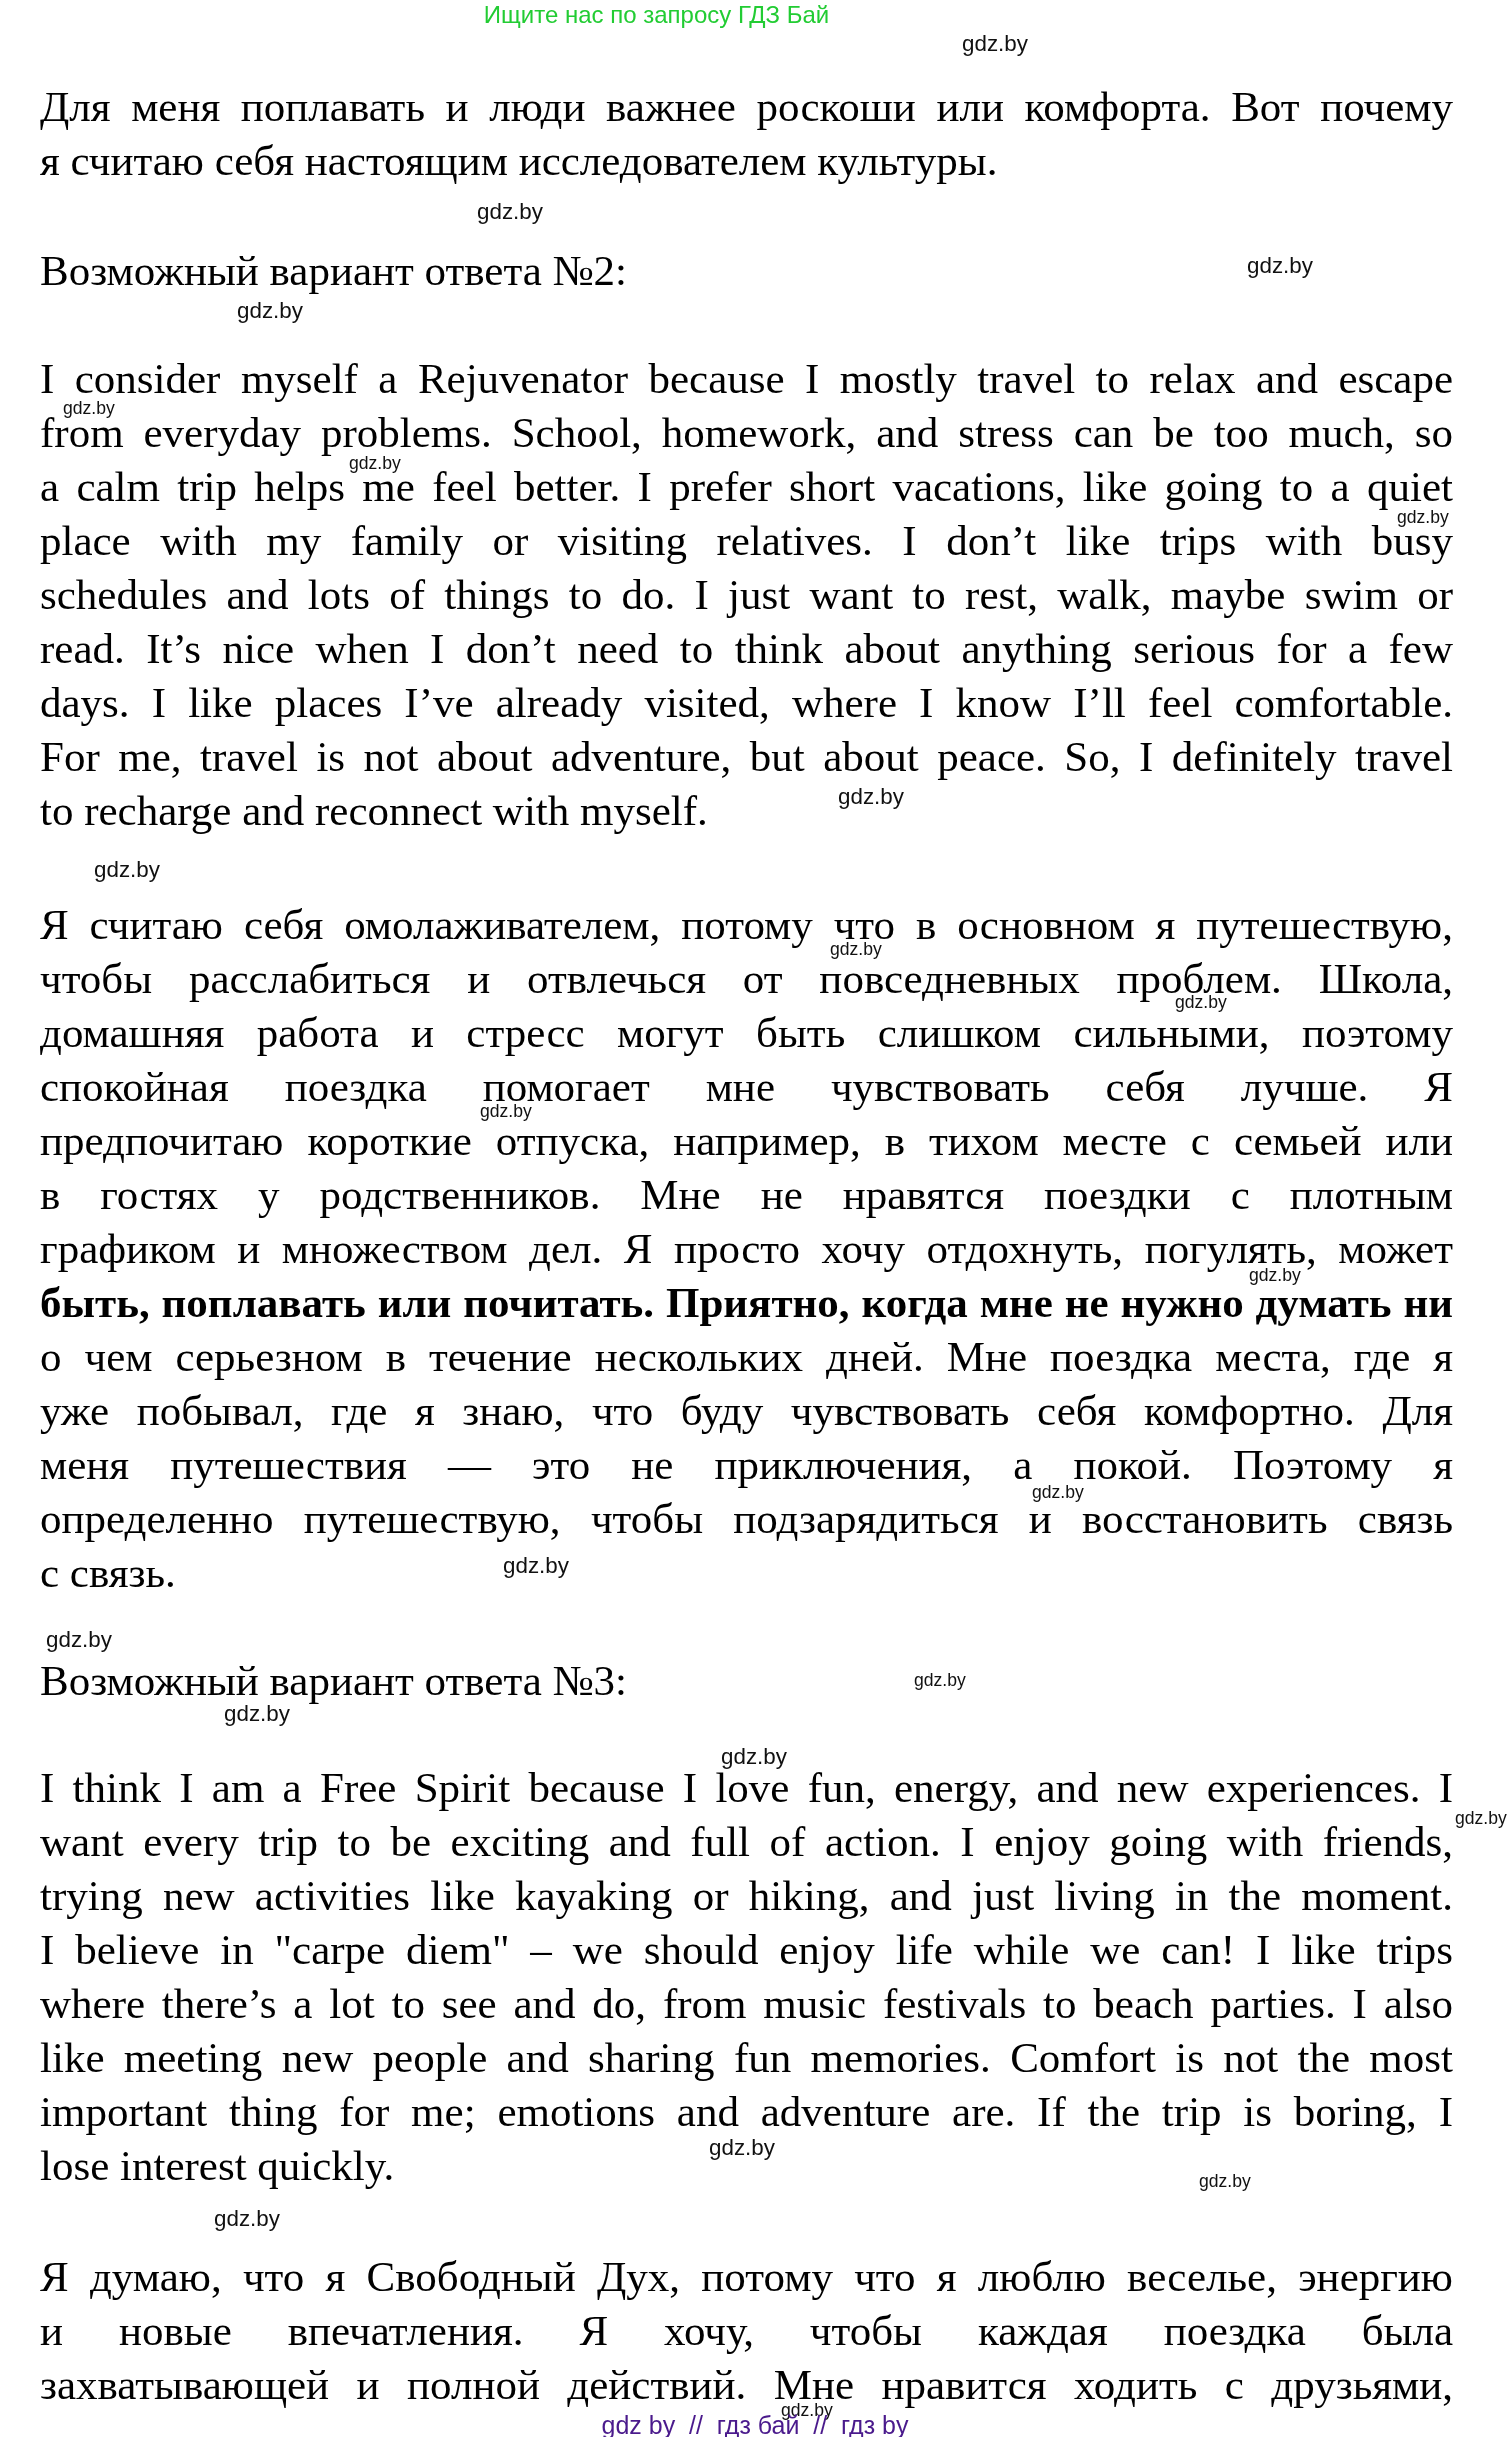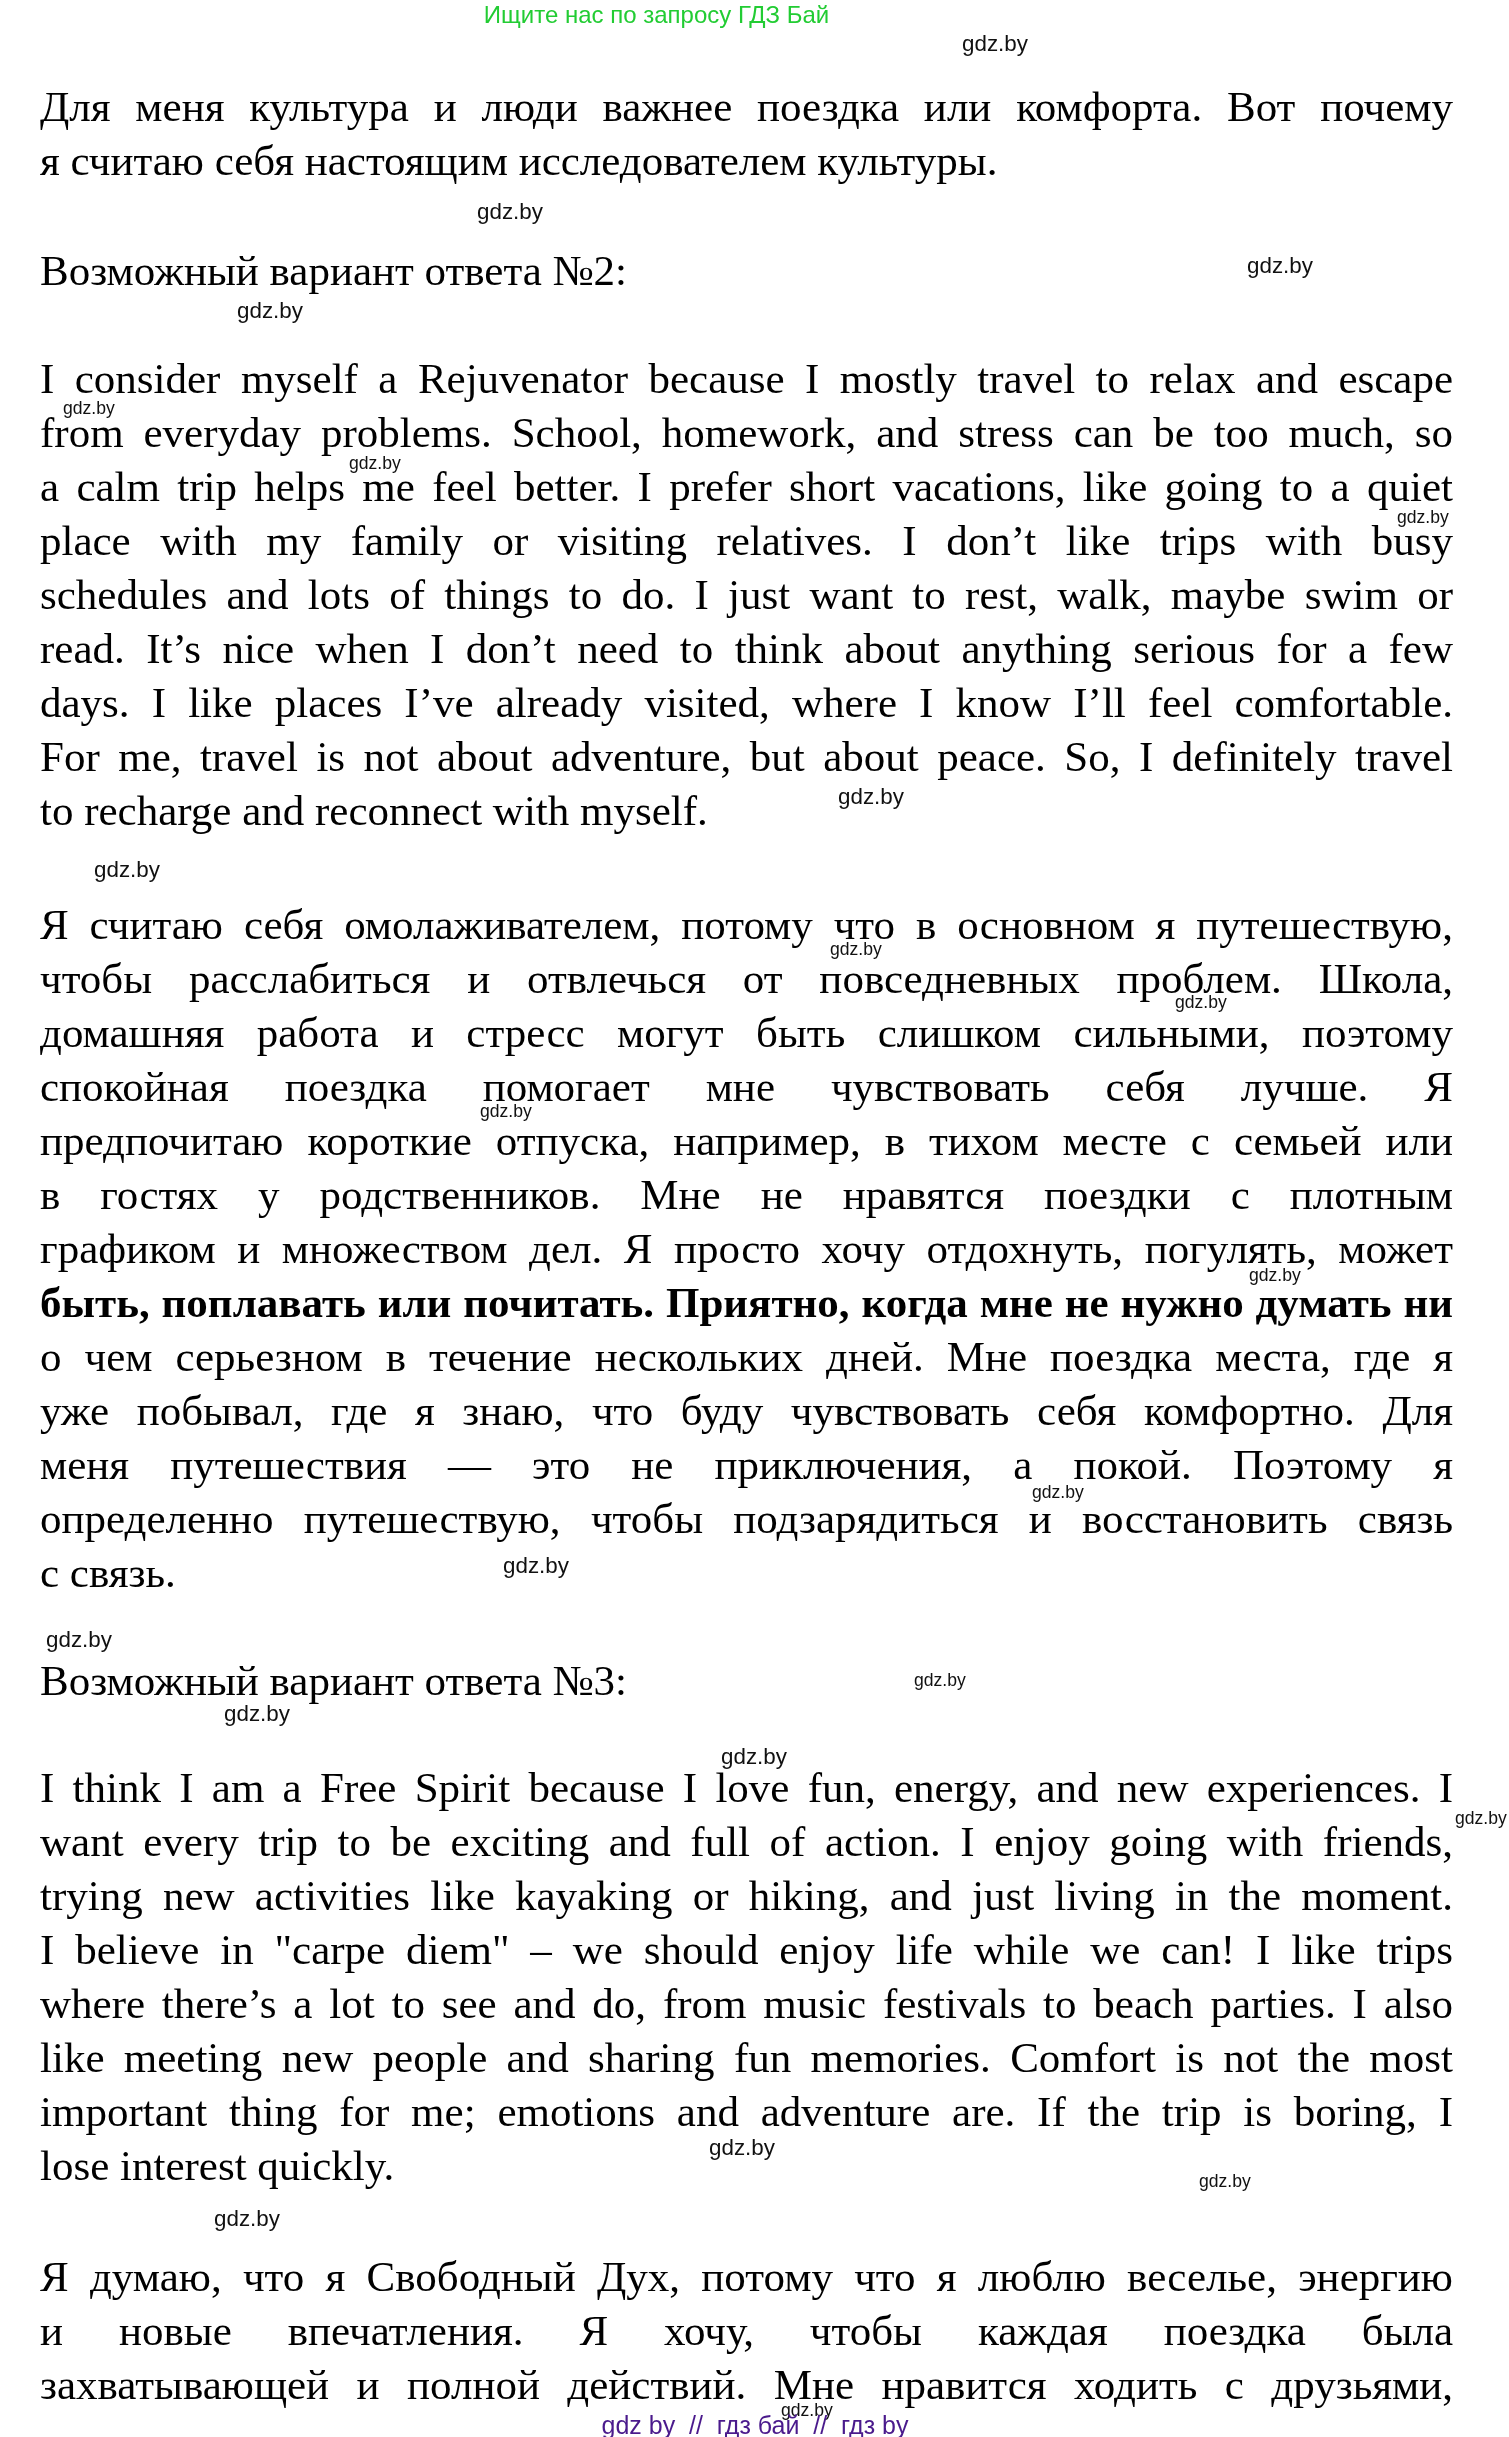--- a/index.html
+++ b/index.html
@@ -15,21 +15,21 @@
   .line span { white-space: normal; }
 </style>
 </head>
 <body>
 
 <div class="banner">Ищите нас по запросу ГДЗ Бай</div>
 
 <div class="wm big" style="left:962px; top:32px;">gdz.by</div>
 
 <div class="block" style="top:80px;">
-  <span class="line" style="white-space: nowrap; text-align: left; display: block;"><span style="white-space: nowrap; word-spacing: 0px;">Для меня культура и люди важнее поездка или комфорта. Вот почему</span></span>
+  <span class="line" style="white-space: nowrap; text-align: left; display: block;"><span style="white-space: nowrap; word-spacing: 0px;">Для меня поплавать и люди важнее роскоши или комфорта. Вот почему</span></span>
   <span class="line last" style="white-space: nowrap;">я считаю себя настоящим исследователем культуры.</span>
 </div>
 <div class="wm big" style="left:477px; top:200px;">gdz.by</div>
 
 <div class="heading" style="top: 244px; white-space: nowrap;">Возможный вариант ответа №2:</div>
 <div class="wm big" style="left:1247px; top:254px;">gdz.by</div>
 <div class="wm big" style="left:237px; top:299px;">gdz.by</div>
 
 <div class="block" style="top:352px;">
   <span class="line" style="white-space: nowrap; text-align: left; display: block;"><span style="white-space: nowrap; word-spacing: 0px;">I consider myself a Rejuvenator because I mostly travel to relax and escape</span></span>

